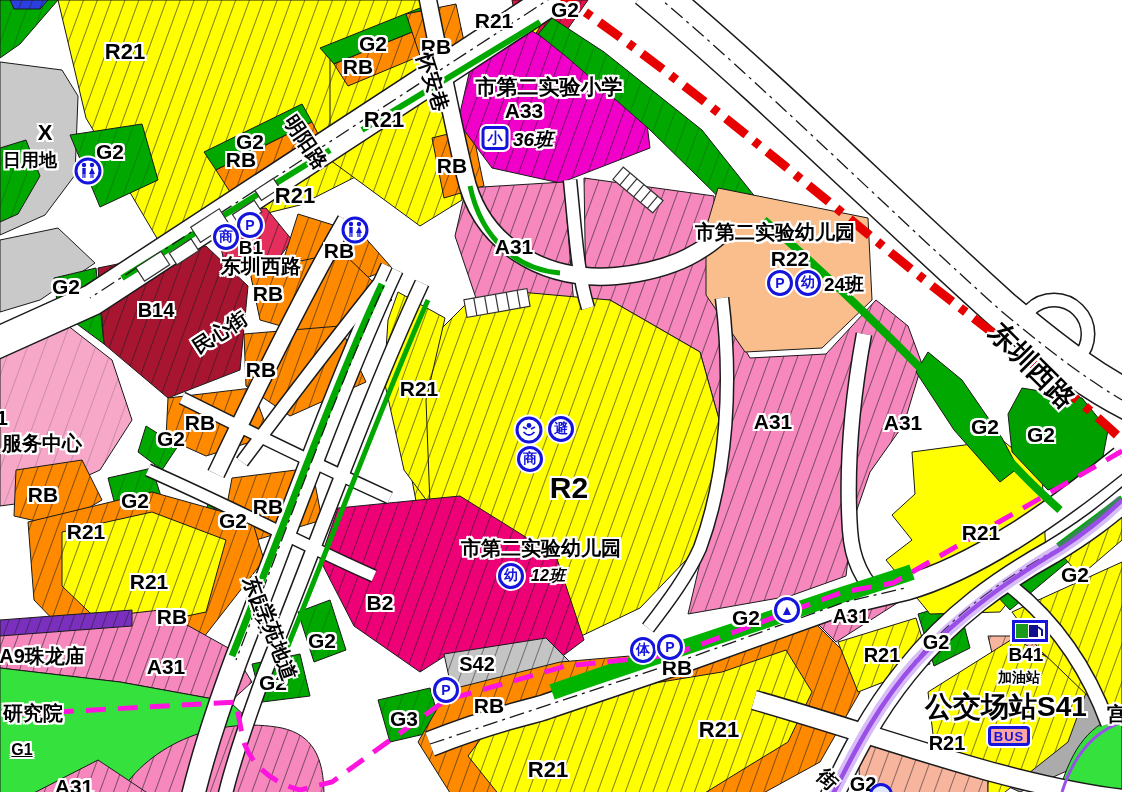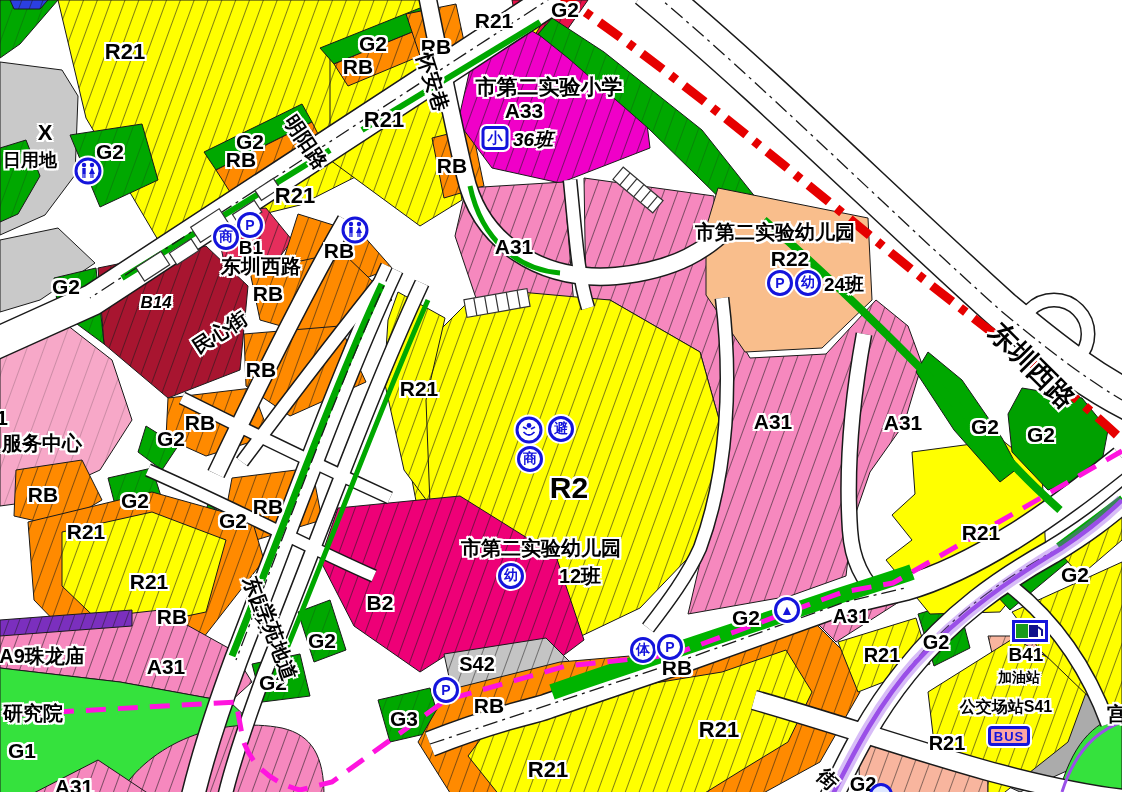--- a/index.html
+++ b/index.html
@@ -264,68 +264,68 @@
       <div class="lbl" style="left: 251px; top: 247px; font-size: 19px;">B1</div>
       <div class="lbl" style="left: 261px; top: 266px; font-size: 20px;">东圳西路</div>
       <div class="lbl" style="left: 339px; top: 250px; font-size: 21px;">RB</div>
       <div class="lbl" style="left: 549px; top: 86px; font-size: 21px;">市第二实验小学</div>
       <div class="lbl" style="left: 524px; top: 110px; font-size: 21px;">A33</div>
       <div class="lbl" style="left: 533px; top: 139px; font-size: 19px; font-style: italic;">36班</div>
       <div class="lbl" style="left: 775px; top: 232px; font-size: 20px;">市第二实验幼儿园</div>
       <div class="lbl" style="left: 790px; top: 258px; font-size: 21px;">R22</div>
       <div class="lbl" style="left: 844px; top: 284px; font-size: 19px;">24班</div>
       <div class="lbl" style="left: 66px; top: 286px; font-size: 21px;">G2</div>
-      <div class="lbl" style="left: 156px; top: 302px; font-size: 17px; font-style: italic;">B14</div>
+      <div class="lbl" style="left: 156px; top: 310px; font-size: 20px;">B14</div>
       <div class="lbl" style="left: 268px; top: 293px; font-size: 21px;">RB</div>
       <div class="lbl" style="left: 261px; top: 369px; font-size: 21px;">RB</div>
       <div class="lbl" style="left: 200px; top: 422px; font-size: 21px;">RB</div>
       <div class="lbl" style="left: 171px; top: 438px; font-size: 21px;">G2</div>
       <div class="lbl" style="left: 2px; top: 417px; font-size: 21px;">1</div>
       <div class="lbl" style="left: 42px; top: 443px; font-size: 20px;">服务中心</div>
       <div class="lbl" style="left: 43px; top: 494px; font-size: 21px;">RB</div>
       <div class="lbl" style="left: 135px; top: 500px; font-size: 21px;">G2</div>
       <div class="lbl" style="left: 268px; top: 506px; font-size: 21px;">RB</div>
       <div class="lbl" style="left: 233px; top: 520px; font-size: 21px;">G2</div>
       <div class="lbl" style="left: 86px; top: 531px; font-size: 21px;">R21</div>
       <div class="lbl" style="left: 149px; top: 581px; font-size: 21px;">R21</div>
       <div class="lbl" style="left: 172px; top: 616px; font-size: 21px;">RB</div>
       <div class="lbl" style="left: 42px; top: 656px; font-size: 20px;">A9珠龙庙</div>
       <div class="lbl" style="left: 166px; top: 666px; font-size: 21px;">A31</div>
       <div class="lbl" style="left: 33px; top: 713px; font-size: 20px;">研究院</div>
-      <div class="lbl" style="left: 22px; top: 750px; font-size: 21px;">G1</div>
+      <div class="lbl" style="left: 22px; top: 750px; font-size: 16px; text-decoration: underline;">G1</div>
       <div class="lbl" style="left: 74px; top: 786px; font-size: 21px;">A31</div>
       <div class="lbl" style="left: 514px; top: 246px; font-size: 21px;">A31</div>
       <div class="lbl" style="left: 773px; top: 421px; font-size: 21px;">A31</div>
       <div class="lbl" style="left: 903px; top: 422px; font-size: 21px;">A31</div>
       <div class="lbl" style="left: 985px; top: 426px; font-size: 21px;">G2</div>
       <div class="lbl" style="left: 1041px; top: 434px; font-size: 21px;">G2</div>
       <div class="lbl" style="left: 569px; top: 488px; font-size: 30px;">R2</div>
       <div class="lbl" style="left: 419px; top: 388px; font-size: 21px;">R21</div>
       <div class="lbl" style="left: 541px; top: 548px; font-size: 20px;">市第二实验幼儿园</div>
-      <div class="lbl" style="left: 580px; top: 576px; font-size: 20px;">12班</div>
+      <div class="lbl" style="left: 548px; top: 576px; font-size: 16px; font-style: italic;">12班</div>
       <div class="lbl" style="left: 380px; top: 602px; font-size: 21px;">B2</div>
       <div class="lbl" style="left: 322px; top: 640px; font-size: 21px;">G2</div>
       <div class="lbl" style="left: 477px; top: 664px; font-size: 20px;">S42</div>
       <div class="lbl" style="left: 404px; top: 718px; font-size: 21px;">G3</div>
       <div class="lbl" style="left: 489px; top: 705px; font-size: 21px;">RB</div>
       <div class="lbl" style="left: 677px; top: 667px; font-size: 21px;">RB</div>
       <div class="lbl" style="left: 746px; top: 617px; font-size: 21px;">G2</div>
       <div class="lbl" style="left: 273px; top: 682px; font-size: 21px;">G2</div>
       <div class="lbl" style="left: 548px; top: 770px; font-size: 22px;">R21</div>
       <div class="lbl" style="left: 719px; top: 730px; font-size: 22px;">R21</div>
       <div class="lbl" style="left: 851px; top: 616px; font-size: 20px;">A31</div>
       <div class="lbl" style="left: 882px; top: 655px; font-size: 20px;">R21</div>
       <div class="lbl" style="left: 936px; top: 642px; font-size: 20px;">G2</div>
       <div class="lbl" style="left: 947px; top: 743px; font-size: 20px;">R21</div>
       <div class="lbl" style="left: 863px; top: 784px; font-size: 20px;">G2</div>
       <div class="lbl" style="left: 981px; top: 532px; font-size: 21px;">R21</div>
       <div class="lbl" style="left: 1075px; top: 574px; font-size: 21px;">G2</div>
       <div class="lbl" style="left: 1026px; top: 654px; font-size: 19px;">B41</div>
       <div class="lbl" style="left: 1019px; top: 677px; font-size: 14px;">加油站</div>
-      <div class="lbl" style="left: 1006px; top: 707px; font-size: 16px;">公交场站S41</div>
+      <div class="lbl" style="left: 1006px; top: 707px; font-size: 28px;">公交场站S41</div>
       <div class="lbl" style="left: 1117px; top: 714px; font-size: 20px;">宫</div>
       <div class="lbl" style="left: 306px; top: 142px; font-size: 20px; --r: 56deg;">明阳路</div>
       <div class="lbl" style="left: 433px; top: 82px; font-size: 20px; --r: 72deg;">怀安巷</div>
       <div class="lbl" style="left: 220px; top: 332px; font-size: 20px; --r: -33deg;">民心街</div>
       <div class="lbl" style="left: 260px; top: 605px; font-size: 20px; --r: 70deg;">东园路</div>
       <div class="lbl" style="left: 277px; top: 642px; font-size: 20px; --r: 70deg;">学苑地道</div>
       <div class="lbl" style="left: 1032px; top: 366px; font-size: 27px; --r: 45deg;">东圳西路</div>
       <div class="lbl" style="left: 828px; top: 779px; font-size: 20px; --r: 45deg;">街</div>
     </div>
 <div class="layer" id="icons">

